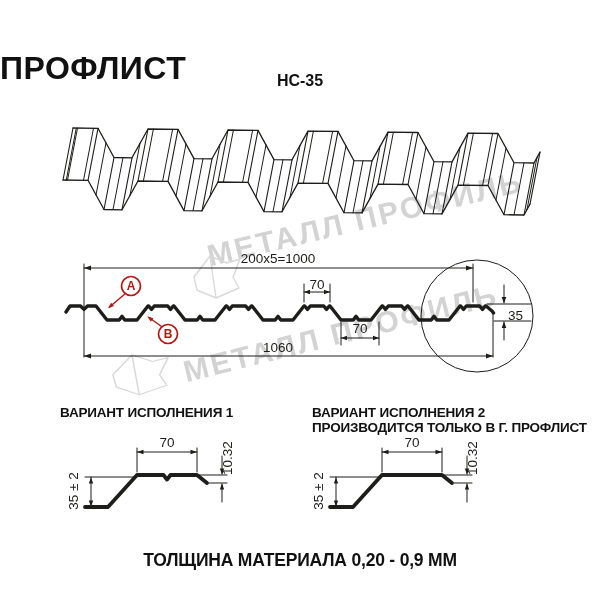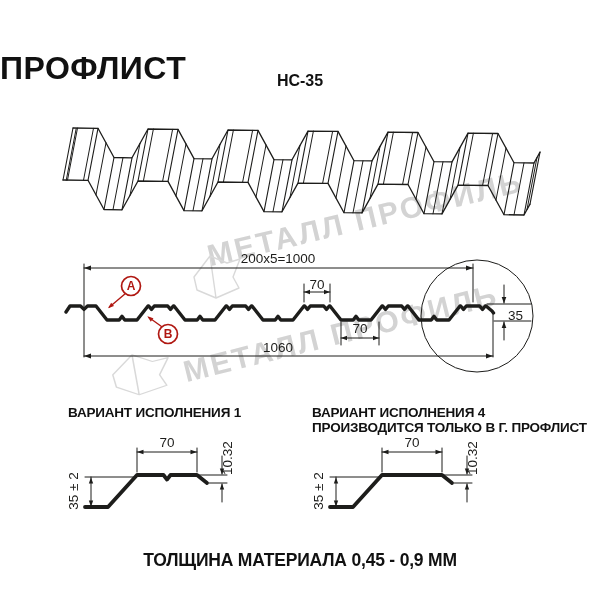--- a/index.html
+++ b/index.html
@@ -7,21 +7,21 @@
         font-family:"Liberation Sans", sans-serif;color:#1d1d1b;}
   .abs{position:absolute;}
   .title{left:0;right:0;top:50px;text-align:left;font-size:32px;font-weight:700;
          letter-spacing:.5px;color:#111;}
   .subtitle{left:0;right:0;top:72px;text-align:center;font-size:16px;font-weight:700;color:#111;}
   .wm{font-weight:700;color:#d3d3d3;letter-spacing:2.5px;white-space:nowrap;
       transform-origin:0 0;font-size:30px;user-select:none;}
   #wm1{left:204px;top:240px;transform:rotate(-13.5deg);}
   #wm2{left:180px;top:356px;transform:rotate(-14deg);}
   .hvar{font-size:13.5px;font-weight:700;letter-spacing:-.2px;color:#111;white-space:nowrap;}
-  #hv1{left:68px;top:405px;}
+  #hv1{left:60px;top:405px;}
   #hv2a{left:312px;top:405px;}
   #hv2b{left:312px;top:420px;}
   .footer{left:0;right:0;top:550px;text-align:center;font-size:17.5px;font-weight:700;
           letter-spacing:-.2px;color:#111;}
   svg{position:absolute;left:0;top:0;}
   text{font-family:"Liberation Sans", sans-serif;}
   .dimtxt{font-size:13.5px;fill:#1d1d1b;}
   .redtxt{font-size:12px;font-weight:700;fill:#b01812;}
 </style>
 </head>
@@ -184,16 +184,16 @@
     <text class="dimtxt" x="78" y="491" text-anchor="middle" transform="rotate(-90 78 491)">35 ± 2</text>
 
     <text class="dimtxt" x="412" y="447" text-anchor="middle">70</text>
     <text class="dimtxt" x="477" y="458" text-anchor="middle" transform="rotate(-90 477 458)">10.32</text>
     <text class="dimtxt" x="323" y="491" text-anchor="middle" transform="rotate(-90 323 491)">35 ± 2</text>
   </svg>
 
   <div class="abs title">ПРОФЛИСТ</div>
   <div class="abs subtitle">НС-35</div>
   <div class="abs hvar" id="hv1">ВАРИАНТ ИСПОЛНЕНИЯ 1</div>
-  <div class="abs hvar" id="hv2a">ВАРИАНТ ИСПОЛНЕНИЯ 4</div>
+  <div class="abs hvar" id="hv2a">ВАРИАНТ ИСПОЛНЕНИЯ 2</div>
   <div class="abs hvar" id="hv2b">ПРОИЗВОДИТСЯ ТОЛЬКО В Г. ПРОФЛИСТ</div>
-  <div class="abs footer">ТОЛЩИНА МАТЕРИАЛА 0,45 - 0,9 ММ</div>
+  <div class="abs footer">ТОЛЩИНА МАТЕРИАЛА 0,20 - 0,9 ММ</div>
 </div>
 
 </body></html>

